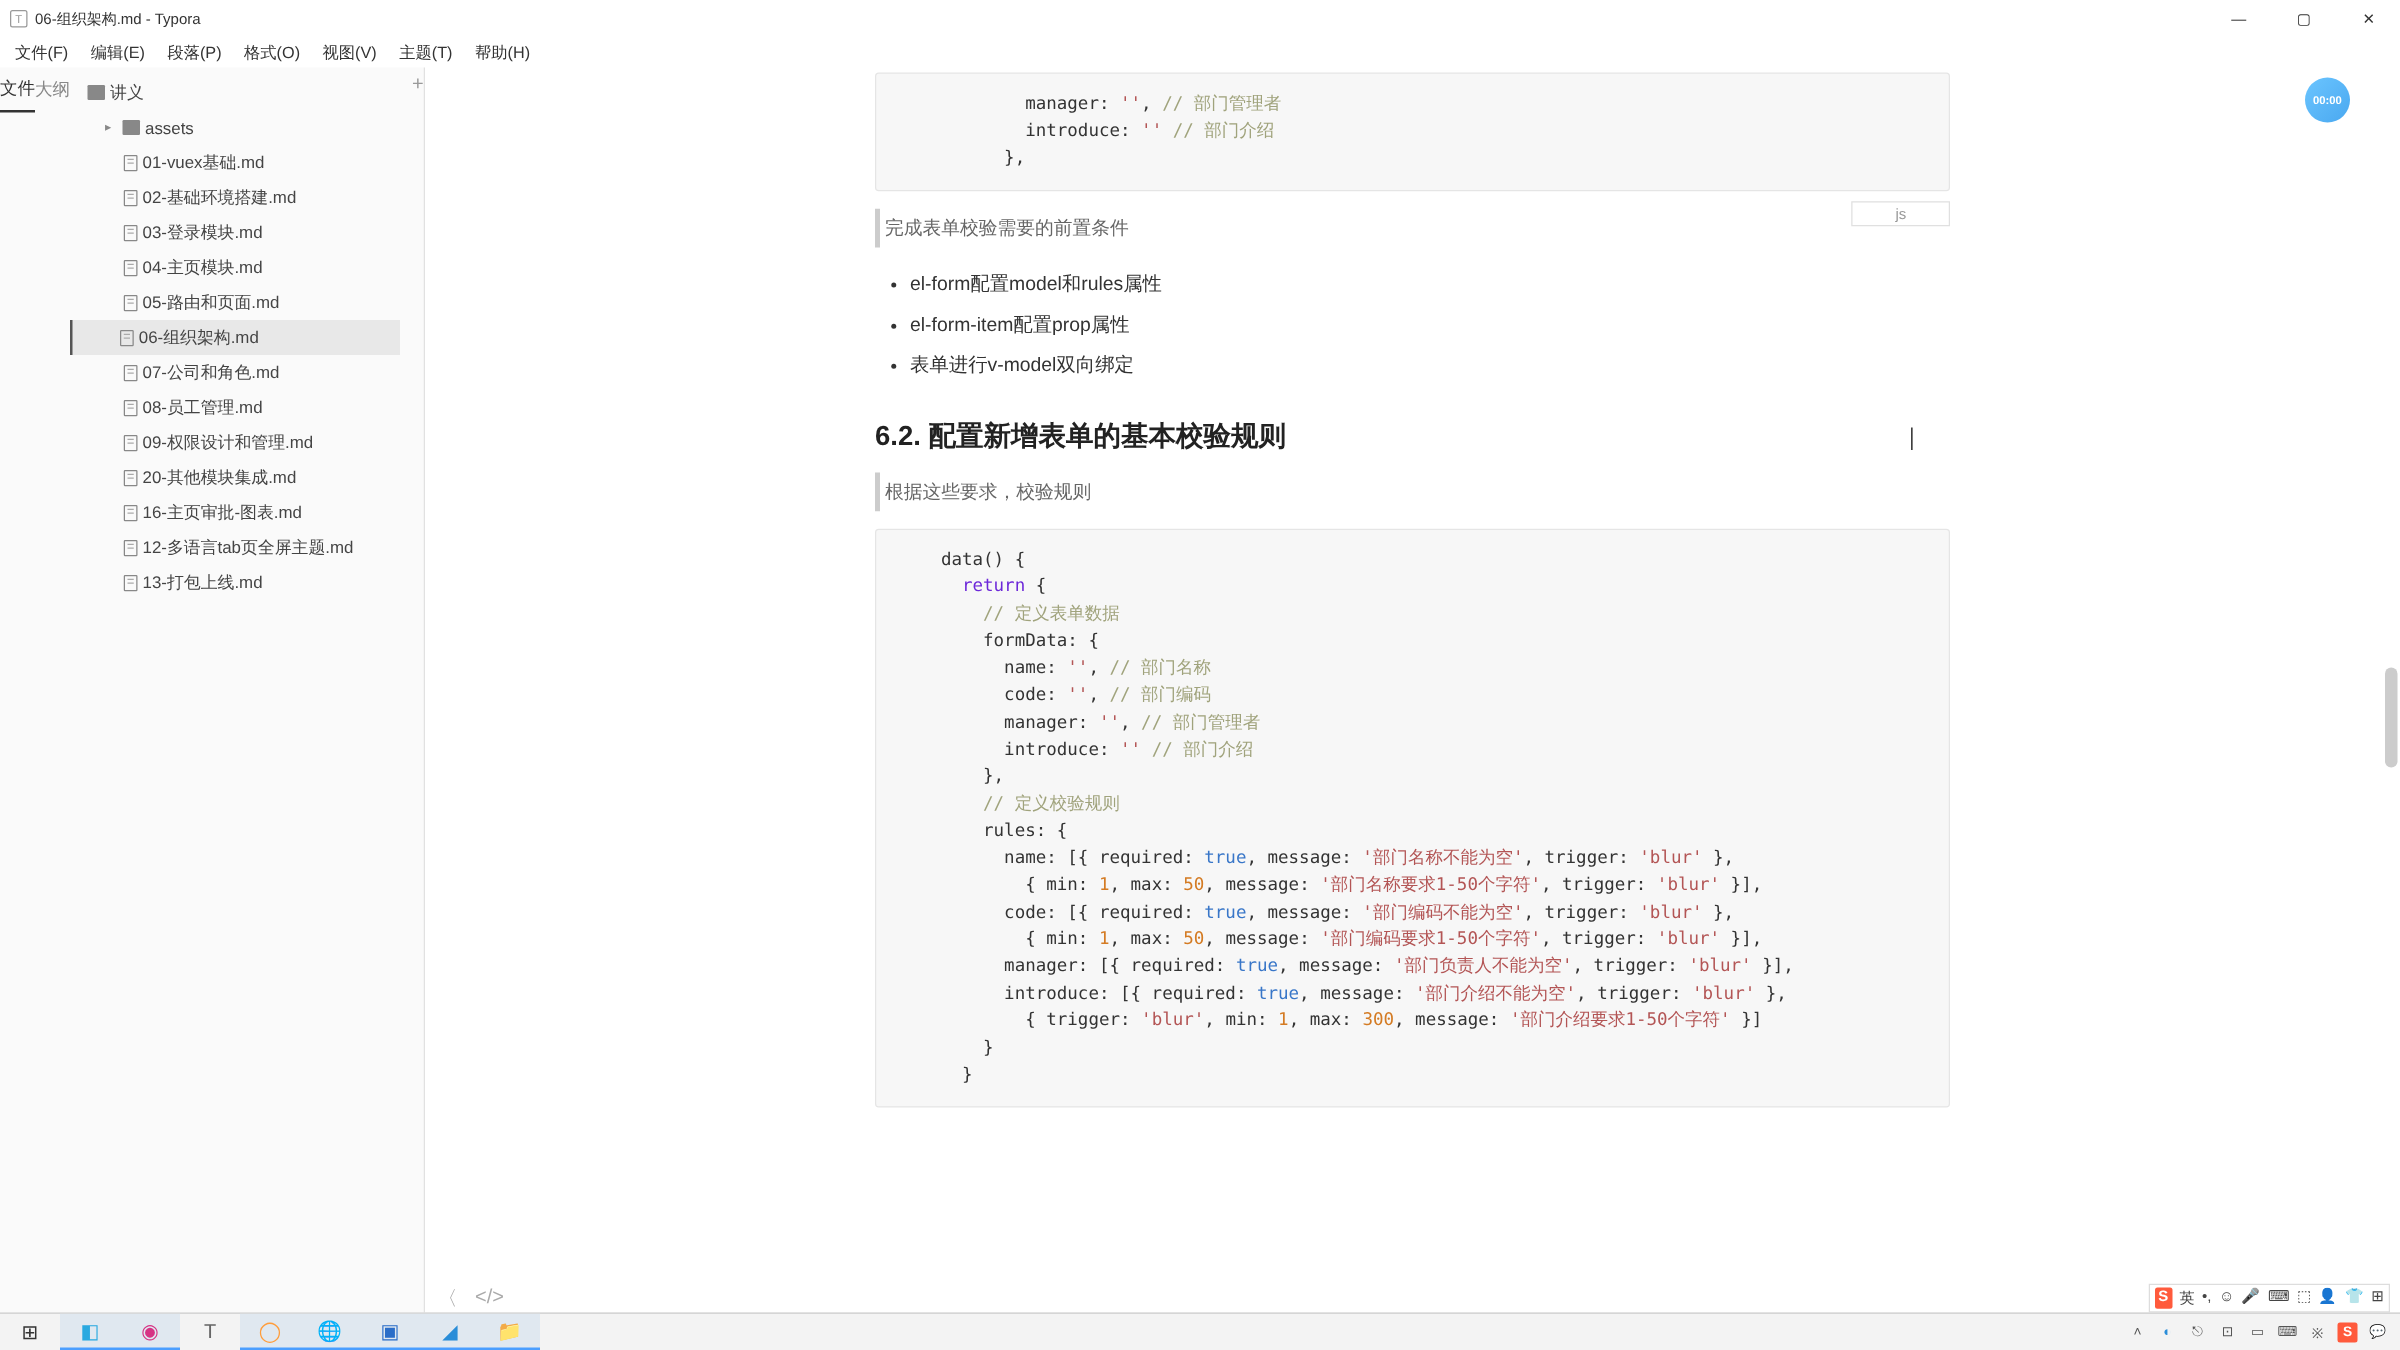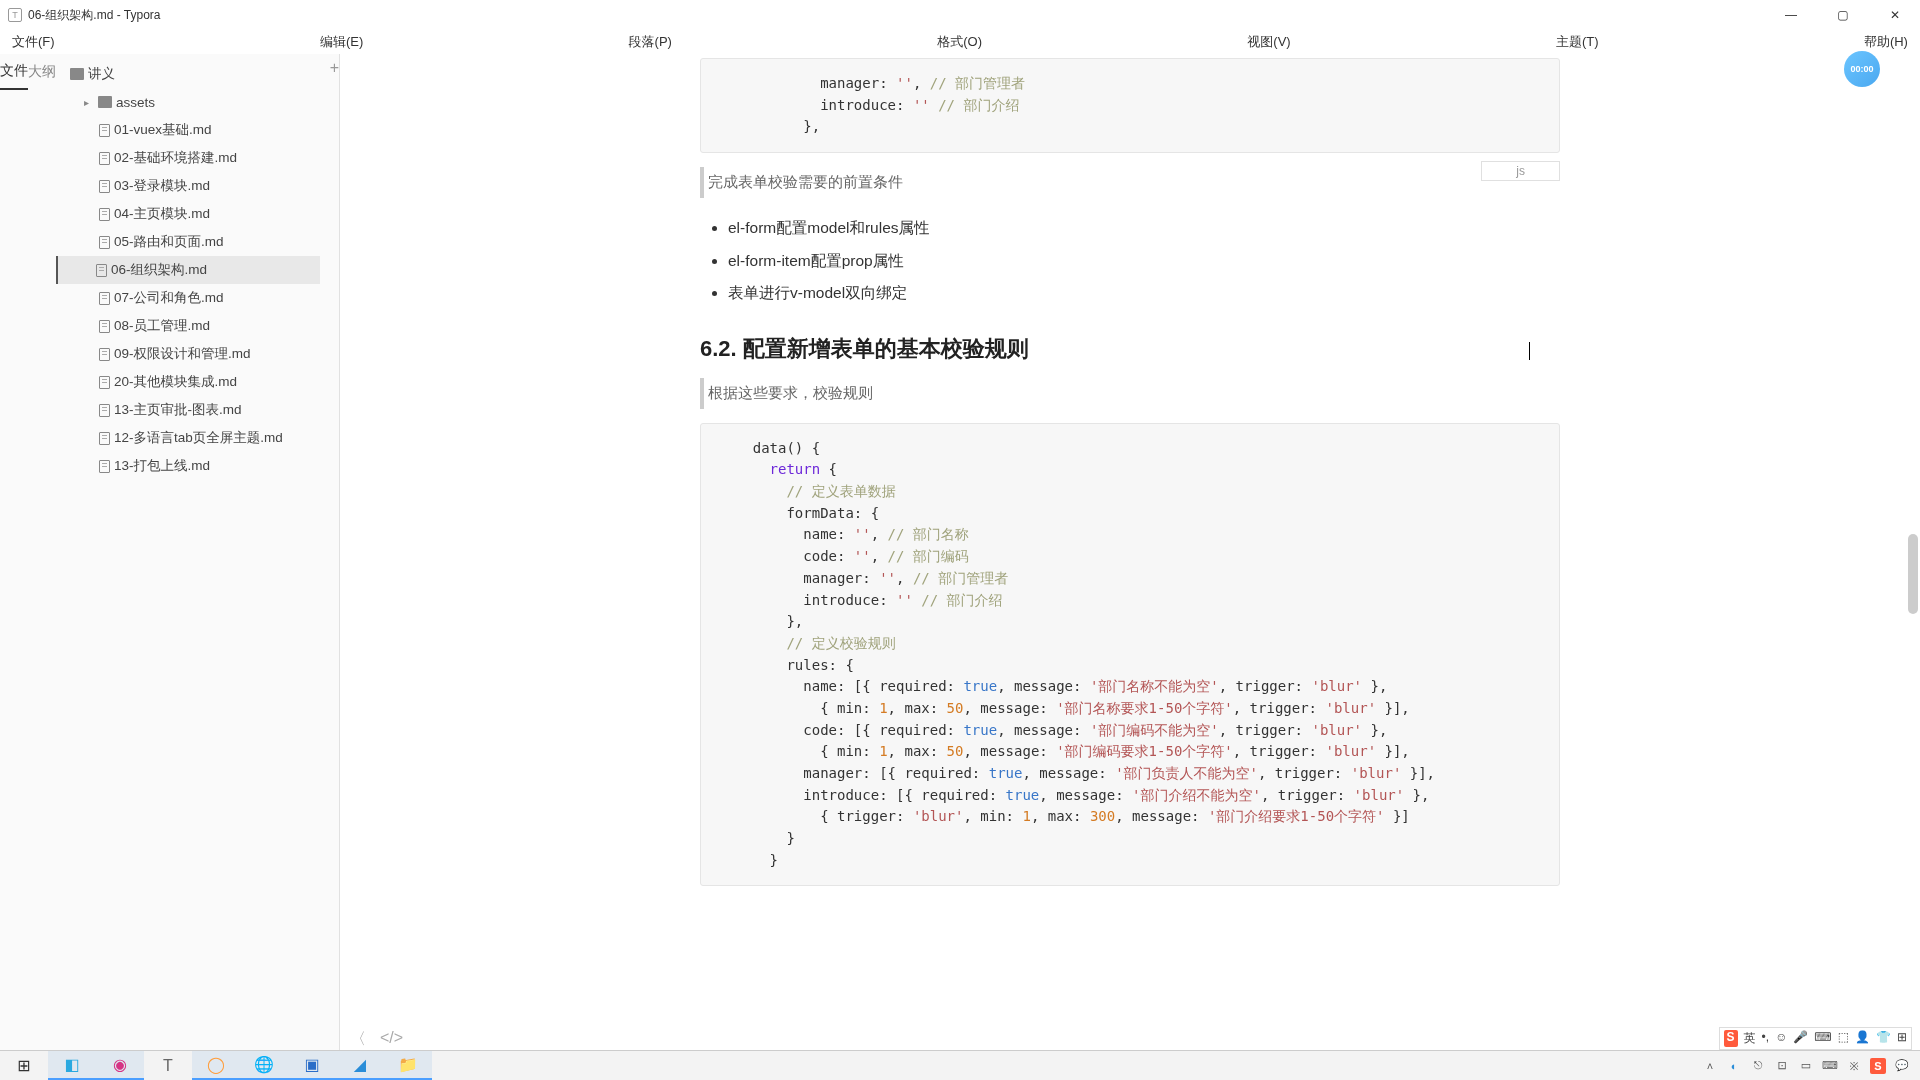--- a/index.html
+++ b/index.html
@@ -2,21 +2,21 @@
 <html><head>
 <meta charset="utf-8">
 <style>
 * { margin: 0; padding: 0; box-sizing: border-box; }
 body { font-family: "Microsoft YaHei", sans-serif; font-size: 13px; color: #333; overflow: hidden; width: 1920px; height: 1080px; position: relative; background: #fff; }
 .titlebar { height: 30px; display: flex; align-items: center; padding: 0 8px; background: #fff; }
 .titlebar .tb-icon { width: 14px; height: 14px; background: #fff; border: 1px solid #999; border-radius: 2px; margin-right: 6px; display: flex; align-items: center; justify-content: center; font-size: 9px; color: #999; }
 .titlebar .tb-title { font-size: 12px; color: #333; }
 .titlebar .win-controls { margin-left: auto; display: flex; gap: 18px; }
 .titlebar .win-btn { width: 34px; height: 20px; display: flex; align-items: center; justify-content: center; cursor: pointer; font-size: 12px; }
-.menubar { height: 24px; display: flex; align-items: center; padding: 0 6px; gap: 18px; font-size: 13px; justify-content: space-between; }
+.menubar { height: 24px; display: flex; align-items: center; padding: 0 6px; gap: 6px; font-size: 13px; }
 .menubar .menu-item { padding: 2px 6px; cursor: pointer; }
 .main { display: flex; height: calc(100% - 54px - 30px); }
 .sidebar { width: 340px; border-right: 1px solid #e1e1e1; display: flex; flex-direction: row; background: #fafafa; }
 .sb-tabs { display: flex; height: 36px; }
 .sb-tab { flex: 1; display: flex; align-items: center; justify-content: center; cursor: pointer; font-size: 14px; color: #888; }
 .sb-tab.active { color: #333; border-bottom: 2px solid #333; font-weight: 500; }
 .sb-tree { flex: 1; overflow-y: auto; padding: 6px 0; font-size: 13.5px; }
 .tree-row { display: flex; align-items: center; height: 28px; padding-left: 14px; cursor: pointer; gap: 4px; color: #444; }
 .tree-row.indent1 { padding-left: 28px; }
 .tree-row.indent2 { padding-left: 43px; }
@@ -28,21 +28,21 @@
 .tree-row .file-ic::after { content: ''; position: absolute; left: 2px; top: 5px; right: 2px; border-top: 1px solid #aaa; }
 .sb-bottom { height: 28px; display: flex; align-items: center; padding-left: 10px; color: #999; font-size: 16px; }
 .content { flex: 1; overflow-y: auto; position: relative; padding: 0 30px; }
 .content-inner { max-width: 860px; margin: 4px auto 40px auto; }
 .code-block { background: #f7f7f7; border: 1px solid #e5e5e5; border-radius: 3px; padding: 14px 18px; font-family: Consolas, monospace; font-size: 14px; line-height: 1.55; white-space: pre; overflow-x: auto; position: relative; margin-bottom: 14px; }
 .blockquote { border-left: 4px solid #ccc; padding: 6px 4px; color: #666; font-size: 15px; margin: 14px 0; }
 .bullets { padding-left: 28px; margin: 10px 0 18px 0; }
 .bullets li { font-size: 15.5px; line-height: 2.1; color: #333; }
 h2.sec { font-size: 22px; font-weight: 700; margin: 24px 0 12px 0; color: #222; }
 .cursor { position: absolute; width: 1px; height: 18px; background: #000; }
-.badge-timer { position: absolute; top: 51px; right: 40px; width: 36px; height: 36px; border-radius: 50%; background: linear-gradient(135deg, #6bc5ff, #4aa8f0); color: #fff; font-size: 9px; display: flex; align-items: center; justify-content: center; font-weight: bold; text-align: right; }
+.badge-timer { position: absolute; top: 62px; right: 40px; width: 36px; height: 36px; border-radius: 50%; background: linear-gradient(135deg, #6bc5ff, #4aa8f0); color: #fff; font-size: 9px; display: flex; align-items: center; justify-content: center; font-weight: bold; text-align: right; }
 .bottom-nav { position: absolute; bottom: 30px; left: 350px; display: flex; gap: 14px; color: #aaa; font-size: 16px; }
 .k { color: #6d28d9; }
 .b { color: #3876c8; }
 .s { color: #b35555; }
 .c { color: #a0a37c; }
 .n { color: #d47b23; }
 .taskbar { position: absolute; bottom: 0; left: 0; right: 0; height: 30px; background: #f3f3f3; border-top: 1px solid #ccc; display: flex; align-items: center; }
 .taskbar .tb-left { display: flex; height: 100%; }
 .taskbar .tb-app { width: 48px; height: 100%; display: flex; align-items: center; justify-content: center; font-size: 16px; cursor: pointer; }
 .taskbar .tb-app.active { border-bottom: 2px solid #4a9eff; background: #e0e8f0; }
@@ -128,21 +128,21 @@
           <div class="tree-row indent2">
             <span class="file-ic"></span>
             <span>09-权限设计和管理.md</span>
           </div>
           <div class="tree-row indent2">
             <span class="file-ic"></span>
             <span>20-其他模块集成.md</span>
           </div>
           <div class="tree-row indent2">
             <span class="file-ic"></span>
-            <span>13-主页审批-图表.md</span>
+            <span>16-主页审批-图表.md</span>
           </div>
           <div class="tree-row indent2">
             <span class="file-ic"></span>
             <span>12-多语言tab页全屏主题.md</span>
           </div>
           <div class="tree-row indent2">
             <span class="file-ic"></span>
             <span>13-打包上线.md</span>
           </div>
         </div>

